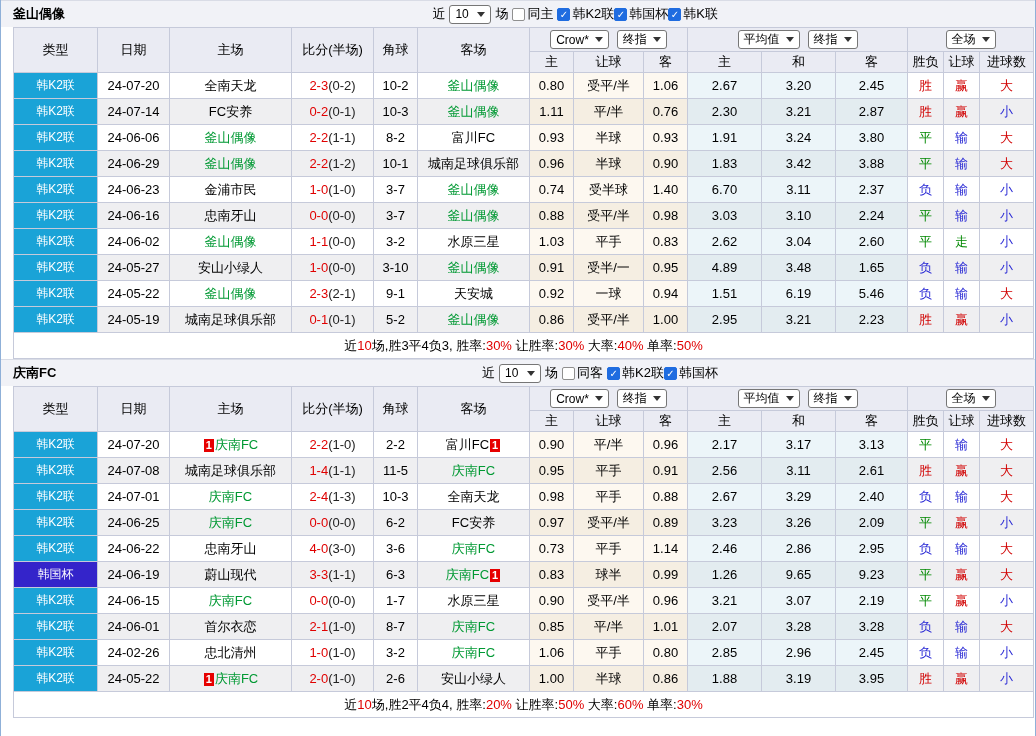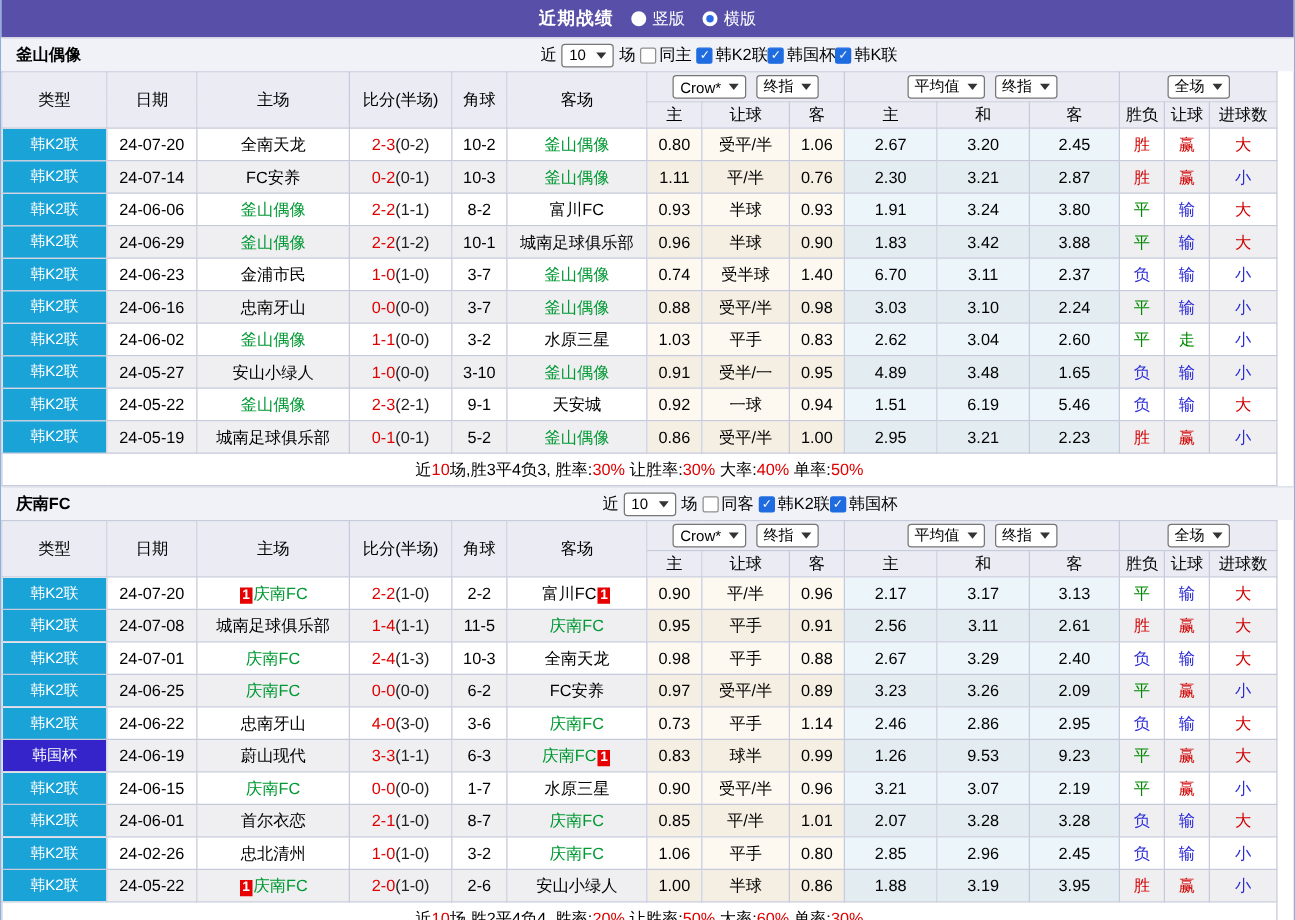--- a/index.html
+++ b/index.html
@@ -18,21 +18,21 @@
   .team-name { font-weight:bold; color:#000; }
   .controls { display:flex; align-items:center; gap:4px; margin-left:auto; margin-right:305px; color:#000; }
   .ctl-select { display:inline-flex; align-items:center; justify-content:space-between; gap:6px; border:1px solid #767676; border-radius:3px; background:#fff; padding:0 5px; height:19px; font-size:12px; min-width:42px; cursor:default; }
   .caret { width:0; height:0; border-left:4px solid transparent; border-right:4px solid transparent; border-top:5px solid #333; display:inline-block; }
   .cb-label { display:inline-flex; align-items:center; gap:2px; cursor:pointer; }
   .cb { width:13px; height:13px; border:1px solid #8f8f8f; border-radius:2px; background:#fff; display:inline-block; }
   .cb.checked { background:#1f6ce0; border-color:#1f6ce0; }
   .cb.checked::after { content:"✓"; color:#fff; font-size:10px; line-height:11px; font-weight:bold; display:block; text-align:center; }
 
   
-  table.stats-table { border-collapse:collapse; table-layout:fixed; width:1020px; margin:0 0; font-size:13px; }
+  table.stats-table { border-collapse:collapse; table-layout:fixed; width:1020px; margin:0 12px; font-size:13px; }
   .stats-table th, .stats-table td { border:1px solid #c6cada; text-align:center; padding:0; overflow:hidden; white-space:nowrap; }
   .stats-table thead th { background:#eaebf3; font-weight:normal; height:21px; color:#000; }
   .stats-table thead .sel-row th { height:24px; }
   .sel-wrap { display:flex; align-items:center; justify-content:center; gap:8px; }
   .stats-table tbody td { height:26px; color:#000; }
   tbody tr:nth-child(odd) td { background:#fff; }
   tbody tr:nth-child(even) td { background:#efeff1; }
   tbody tr:nth-child(odd) td.c-odds { background:#fdf8f0; }
   tbody tr:nth-child(even) td.c-odds { background:#f5eee2; }
   tbody tr:nth-child(odd) td.c-avg { background:#ecf5f9; }
@@ -42,31 +42,20 @@
   .score-main { color:var(--score-red,#e00000); }
   .score-half { color:#222; }
   .badge { display:inline-block; background:var(--badge-bg,#e60000); color:#fff; font-size:11px; line-height:13px; padding:0 2px; margin:0 1px; font-weight:bold; }
   tfoot td { height:26px; background:#fff; font-size:13px; color:#000; }
   tfoot .red { color:var(--score-red,#e00000); }
 </style>
 </head>
 <body>
 
 <div class="page">
-  <header class="topbar">
-    <span class="tb-title">近期战绩</span>
-    <label class="tb-radio">
-      <span class="radio"></span>
-      <span>竖版</span>
-    </label>
-    <label class="tb-radio">
-      <span class="radio checked"></span>
-      <span>横版</span>
-    </label>
-  </header>
   <div id="sections">
   <section class="team-section">
     <div class="section-head">
       <span class="team-name">釜山偶像</span>
       <div class="controls">
         <span>近</span>
         <span class="ctl-select">
           <span>10</span>
           <span class="caret"></span>
         </span>
@@ -522,21 +511,21 @@
               <td class="lg" style="background: rgb(52, 36, 202);">韩国杯</td>
               <td>24-06-19</td>
               <td><span>蔚山现代</span></td>
               <td><span class="score-main">3-3</span><span class="score-half">(1-1)</span></td>
               <td>6-3</td>
               <td><span class="team-green">庆南FC</span><span class="badge">1</span></td>
               <td class="c-odds">0.83</td>
               <td class="c-odds">球半</td>
               <td class="c-odds">0.99</td>
               <td class="c-avg">1.26</td>
-              <td class="c-avg">9.53</td>
+              <td class="c-avg">9.65</td>
               <td class="c-avg">9.23</td>
               <td class="c-res" style="color: rgb(0, 136, 0);">平</td>
               <td class="c-res" style="color: rgb(209, 0, 0);">赢</td>
               <td class="c-res" style="color: rgb(209, 0, 0);">大</td>
             </tr>
             <tr>
               <td class="lg" style="background: rgb(26, 163, 215);">韩K2联</td>
               <td>24-06-15</td>
               <td><span class="team-green">庆南FC</span></td>
               <td><span class="score-main">0-0</span><span class="score-half">(0-0)</span></td>

